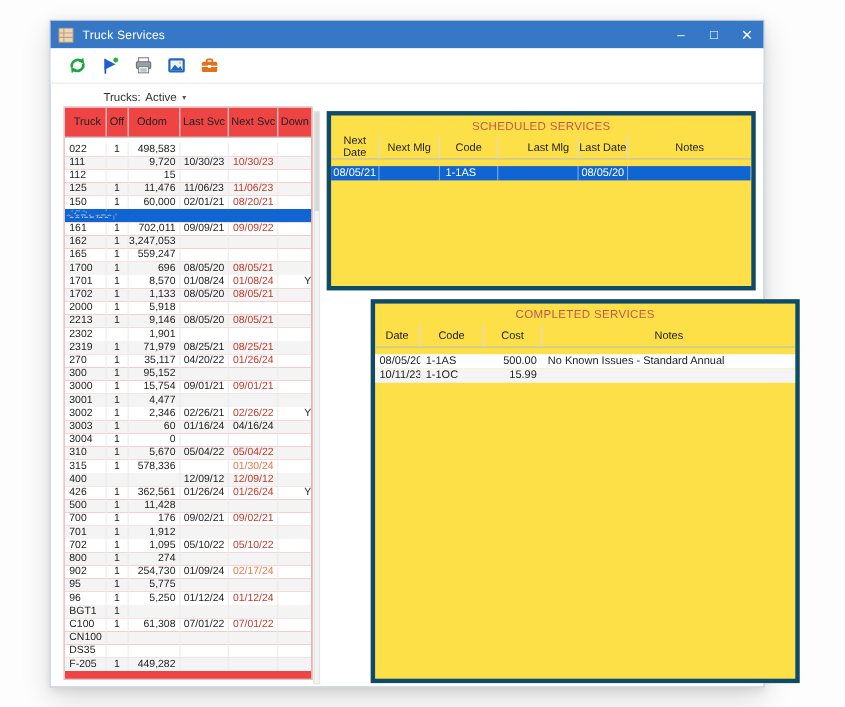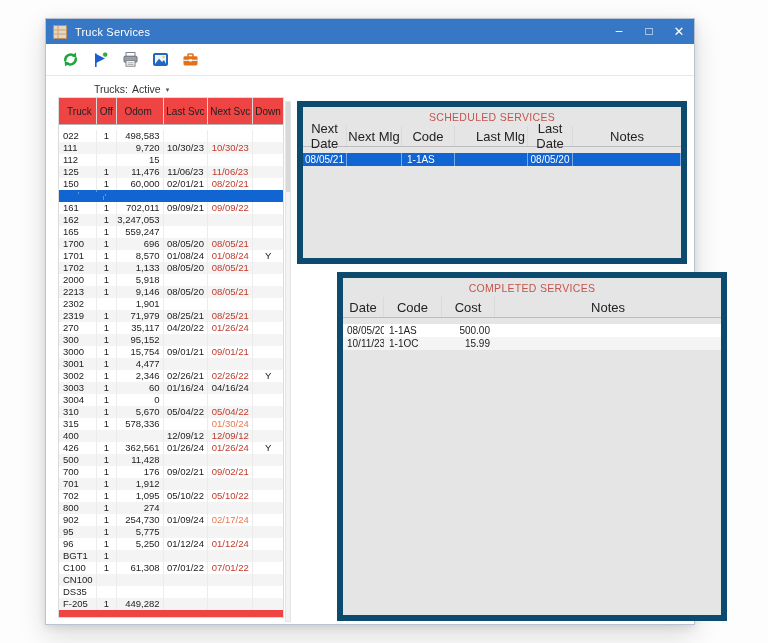--- a/index.html
+++ b/index.html
@@ -71,42 +71,42 @@
   .tc{
     font-size:9.5px;color:#222;line-height:12px;box-sizing:border-box;
     border-right:1px solid #ececec;overflow:hidden;white-space:nowrap;height:100%;
   }
   .tc:last-child{border-right:none;}
   .c-truck{width:38px;padding-left:4px;}
   .c-off{width:20px;text-align:center;}
   .c-odom{width:47px;text-align:right;padding-right:3px;}
   .c-last{width:45px;text-align:center;}
   .c-next{width:45px;text-align:center;}
-  .c-down{width:30px;text-align:center;}
+  .c-down{width:30px;text-align:right;}
   .tc.red{color:var(--red,#c0392b);}
   .tc.orange{color:var(--orange,#e8784e);}
   .trow.sel .tc.red{color:#7e1416;}
   .vscroll{
     position:absolute;left:239px;top:82px;width:6px;height:521px;
     background:#f3f3f3;border:1px solid #e4e4e4;box-sizing:border-box;
   }
   .vscroll .thumb{width:100%;height:90px;background:#d9d9d9;}
   
   .panel{
-    position:absolute;left:251px;width:390px;background:#e5e5e5;
-    border:6px solid #0c4a6e;box-sizing:border-box;overflow:hidden;
+    position:absolute;left:251px;width:390px;background:#fde047;
+    border:4px solid #0c4a6e;box-sizing:border-box;overflow:hidden;
   }
   .panel.scheduled{top:82px;height:163px;}
   .panel.completed{top:253px;height:349px;margin-left:40px;}
   .ptitle{
     height:15px;padding-top:4px;text-align:center;
     font-size:10.5px;color:var(--section,#c4554d);letter-spacing:.3px;
   }
   .phead{display:flex;height:20px;border-bottom:1px solid #bdbdbd;}
-  .phead .hc{font-size:13px;}
+  .phead .hc{font-size:10px;}
   .pgap{height:6px;}
   .prow{display:flex;height:13px;background:#fff;}
   .prow.alt{background:#f4f4f4;}
   .prow.sel{background:var(--sel,#1165d3);}
   .prow.sel .pc{color:#fff;border-right:1px solid rgba(255,255,255,.45);}
   .pc{
     font-size:10px;color:#222;line-height:13px;box-sizing:border-box;
     overflow:hidden;white-space:nowrap;height:100%;
   }
   
@@ -562,20 +562,21 @@
       <div class="hc k-code" style="justify-content:center;padding-left:0;">Code</div>
       <div class="hc k-cost" style="justify-content:center;padding-right:0;text-align:center;">Cost</div>
       <div class="hc k-notes" style="justify-content:center;padding-left:0;">Notes</div>
     </div>
     <div class="pgap"></div>
     <div>
         <div class="prow">
           <div class="pc k-date">08/05/20</div>
           <div class="pc k-code">1-1AS</div>
           <div class="pc k-cost">500.00</div>
+          <div class="pc k-notes">No Known Issues - Standard Annual</div>
         </div>
         <div class="prow alt">
           <div class="pc k-date">10/11/23</div>
           <div class="pc k-code">1-1OC</div>
           <div class="pc k-cost">15.99</div>
           <div class="pc k-notes"></div>
         </div>
       </div>
   </div>
 

